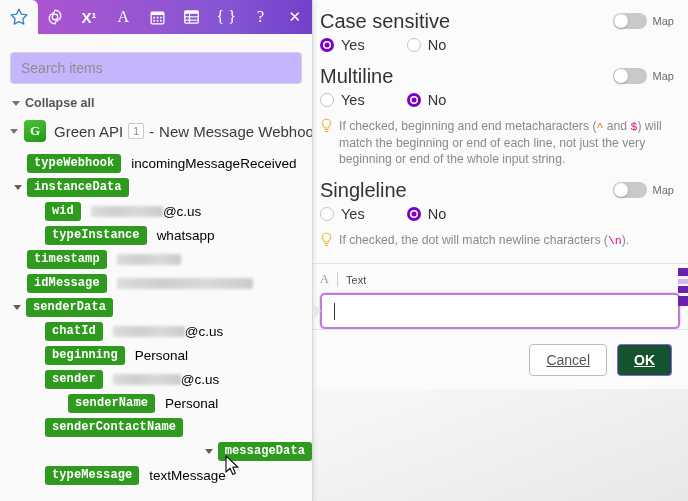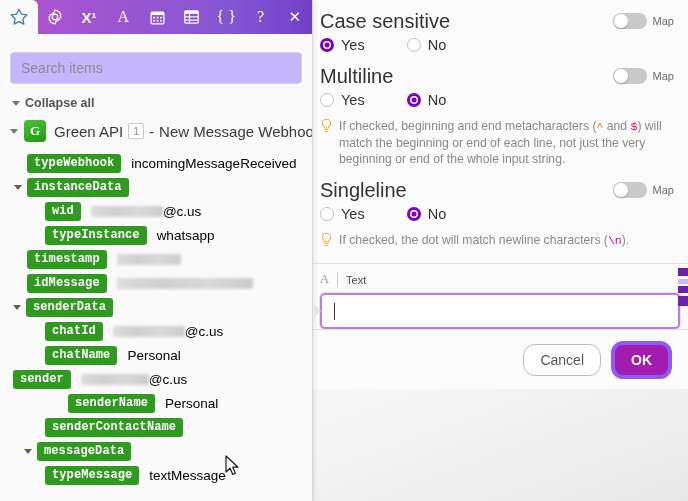--- a/index.html
+++ b/index.html
@@ -114,25 +114,26 @@
   }
 
   .modal-footer {
     position:absolute; left:0; right:0; bottom:0; height:60px;
     border-top:1px solid #e3e3e3;
     display:flex; align-items:center; justify-content:flex-end;
     gap:10px; padding-right:16px;
     background:#fbfbfb;
   }
   .btn {
-    font-size:14px; border-radius:12px; padding:6px 16px; cursor:pointer;
+    font-size:14px; border-radius:4px; padding:6px 16px; cursor:pointer;
     line-height:18px;
+    text-decoration:underline;
   }
   .btn-cancel { background:#fff; border:1px solid #bdbdbd; color:#555; }
-  .btn-ok { background:#a21caf; border:4px solid #8b5cf6; color:#fff; font-weight:600; }
+  .btn-ok { background:#14532d; border:1px solid #8b5cf6; color:#fff; font-weight:600; }
   .edge-bits { position:absolute; right:0; top:268px; width:10px; height:38px; }
   .edge-bits i { position:absolute; right:0; width:10px; background:#6d1fb0; display:block;}
 
   
   .picker {
     position:absolute; left:0; top:0; width:313px; height:501px;
     background:#fafafa;
     border-right:1px solid #d8d8d8;
     box-shadow: 1px 0 5px rgba(0,0,0,.10);
     overflow:hidden;
@@ -456,38 +457,38 @@
           <span class="arrow"></span>
           <span class="chip">senderData</span>
         </div>
         <div class="row" style="padding-left: 32px;">
           <span class="arrow spacer"></span>
           <span class="chip">chatId</span>
           <span class="val"><span class="blur" style="width: 72px;"></span>@c.us</span>
         </div>
         <div class="row" style="padding-left: 32px;">
           <span class="arrow spacer"></span>
-          <span class="chip">chatName</span>
+          <span class="chip">beginning</span>
           <span class="val">Personal</span>
         </div>
-        <div class="row" style="">
+        <div class="row" style="padding-left: 32px;">
           <span class="arrow spacer"></span>
           <span class="chip">sender</span>
           <span class="val"><span class="blur" style="width: 68px;"></span>@c.us</span>
         </div>
         <div class="row" style="padding-left: 32px; margin-left: 23px;">
           <span class="arrow spacer"></span>
           <span class="chip">senderName</span>
           <span class="val">Personal</span>
         </div>
         <div class="row" style="padding-left: 32px;">
           <span class="arrow spacer"></span>
           <span class="chip">senderContactName</span>
         </div>
-        <div class="row" style="padding-left: 24px;">
+        <div class="row" style="padding-left: 24px; justify-content: flex-end;">
           <span class="arrow"></span>
           <span class="chip">messageData</span>
         </div>
         <div class="row" style="padding-left: 32px;">
           <span class="arrow spacer"></span>
           <span class="chip">typeMessage</span>
           <span class="val">textMessage</span>
         </div>
       </div>
 

